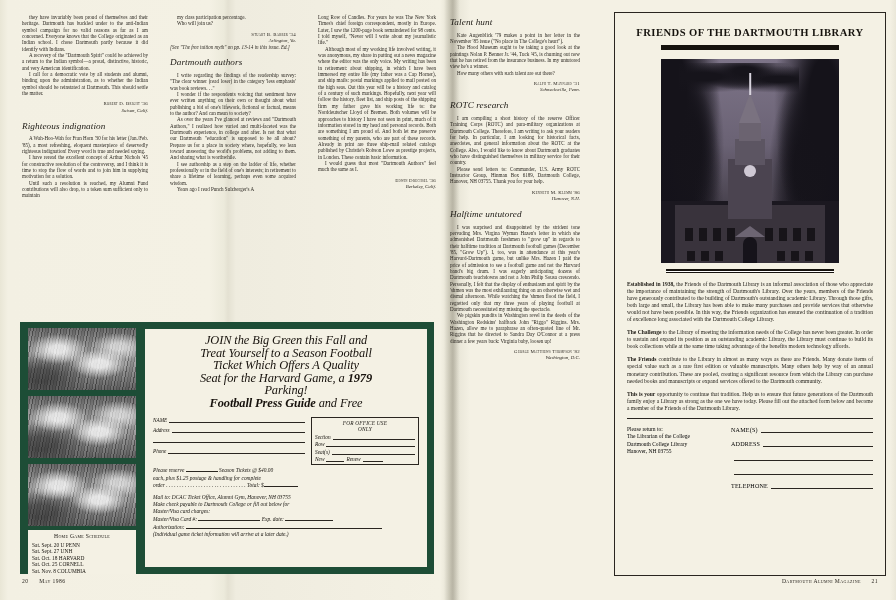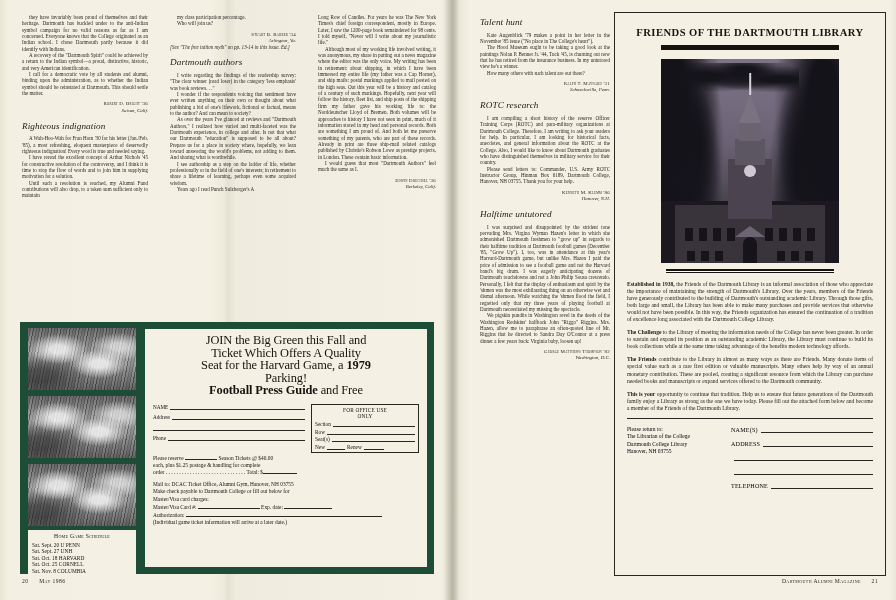--- a/index.html
+++ b/index.html
@@ -95,20 +95,21 @@
     font-variant: small-caps; margin-bottom: 2.5px;
   }
   #schedule-box li {
     list-style: none; font-size: 5.4px; line-height: 6.6px; white-space: nowrap;
   }
   #ticket-form {
     position: absolute; left: 120px; top: 2px; right: 2px; bottom: 2px;
     background: #f4f1e4; color: #16130e;
     border: 1px solid #1d4d36;
     padding: 5px 8px 4px 8px;
+    font-style: italic;
   }
   #ad-headline {
     text-align: center;
     font-size: 12.4px;
     line-height: 12.6px;
     letter-spacing: -.1px;
     color: #17120d;
   }
   .form-cols { display: flex; margin-top: 7px; gap: 6px; }
   .form-left { width: 152px; }
@@ -245,21 +246,21 @@
   <div class="col" id="lcol3" style="left:318px; top:14px; width:118px;">
       <p class="noind">Long Row of Candles. For years he was The New York Times's chief foreign correspondent, mostly in Europe. Later, I saw the 1200-page book remaindered for 98 cents. I told myself, "Never will I write about my journalistic life."</p>
       <p>Although most of my working life involved writing, it was anonymous, my share in putting out a news magazine where the editor was the only voice. My writing has been in retirement: about shipping, in which I have been immersed my entire life (my father was a Cap Horner), and ship mails: postal markings applied to mail posted on the high seas. Out this year will be a history and catalog of a century of such markings. Hopefully, next year will follow the history, fleet list, and ship posts of the shipping firm my father gave his working life to: the Norddeutscher Lloyd of Bremen. Both volumes will be approaches to history I have not seen in print, much of it information stored in my head and personal records. Both are something I am proud of. And both let me preserve something of my parents, who are part of these records. Already in print are three ship-mail related catalogs published by Christie's Robson Lowe as prestige projects, in London. These contain basic information.</p>
       <p>I would guess that most "Dartmouth Authors" feel much the same as I.</p>
       <div class="sig">
         <div class="nm">Edwin Drechsel '36</div>
         <div class="loc">Berkeley, Calif.</div>
       </div>
     </div>
 
-  <div class="col" id="rcol1" style="left:480px; top:10px; width:130px;font-family:Liberation Serif, serif;">
+  <div class="col" id="rcol1" style="left:450px; top:10px; width:130px;font-family:Liberation Serif, serif;">
       <div class="sechead">Talent hunt</div>
       <p>Kate Augenblick '79 makes a point in her letter in the November '85 issue ("No place in The College's heart").</p>
       <p>The Hood Museum ought to be taking a good look at the paintings Nolan P. Benner Jr. '44, Tuck '45, is churning out now that he has retired from the insurance business. In my untutored view he's a winner.</p>
       <p>How many others with such talent are out there?</p>
       <div class="sig">
         <div class="nm">Ralph T. Maynard '31</div>
         <div class="loc">Schnecksville, Penn.</div>
       </div>
       <div class="sechead">ROTC research</div>
       <p>I am compiling a short history of the reserve Officer Training Corps (ROTC) and para-military organizations at Dartmouth College. Therefore, I am writing to ask your readers for help. In particular, I am looking for historical facts, anecdotes, and general information about the ROTC at the College. Also, I would like to know about Dartmouth graduates who have distinguished themselves in military service for their country.</p>
@@ -290,20 +291,21 @@
             <li>Sat. Sept. 27 UNH</li>
             <li>Sat. Oct. 18 HARVARD</li>
             <li>Sat. Oct. 25 CORNELL</li>
             <li>Sat. Nov. 8 COLUMBIA</li>
           </ul>
       </div>
 
       <div id="ticket-form">
         <div id="ad-headline">
             <div><span>JOIN the Big Green this Fall and</span></div>
+            <div><span>Treat Yourself to a Season Football</span></div>
             <div><span>Ticket Which Offers A Quality</span></div>
             <div><span>Seat for the Harvard Game, a </span><span style="font-weight: bold;">1979</span></div>
             <div><span>Parking!</span></div>
             <div><span style="font-weight: bold;">Football Press Guide</span><span> and Free</span></div>
           </div>
 
         <div class="form-cols">
           <div class="form-left">
             <div class="field">
               <span class="lbl">NAME</span>

